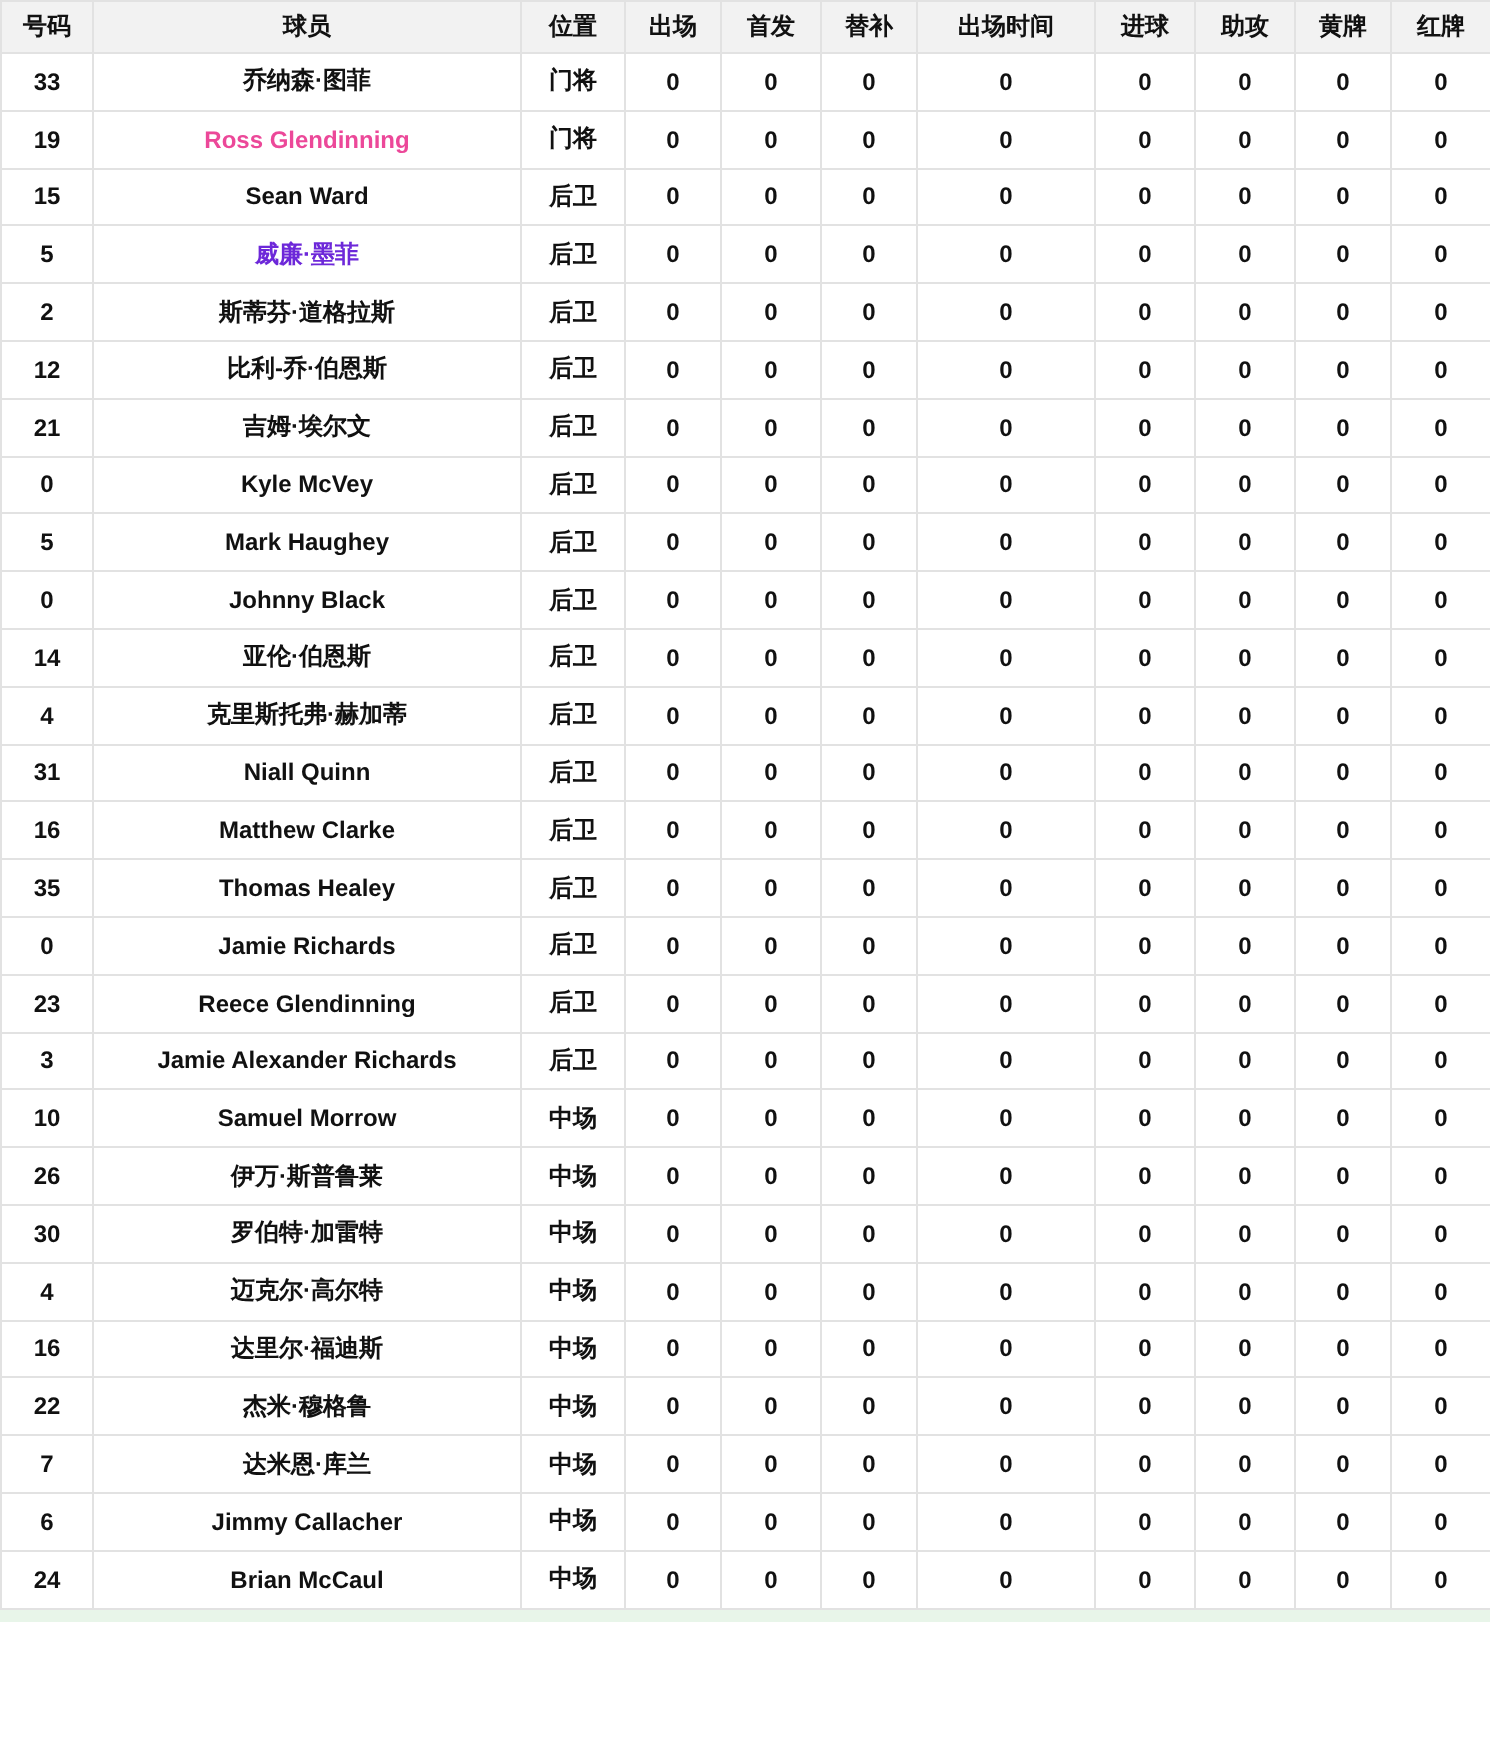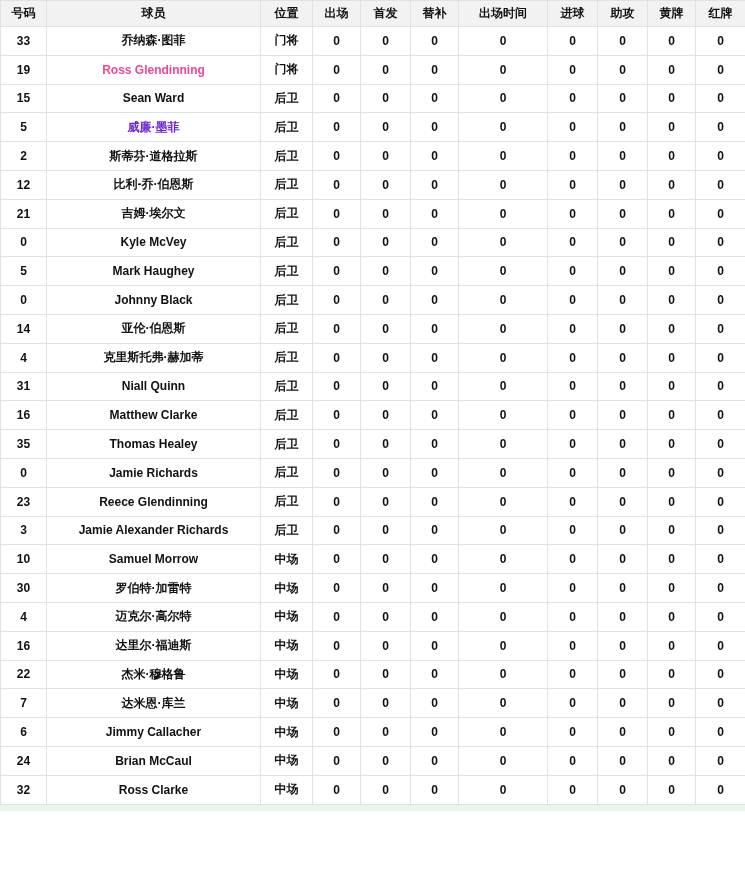--- a/index.html
+++ b/index.html
@@ -318,20 +318,33 @@
         <td style="background: rgb(255, 255, 255); border-color: rgb(226, 226, 226); color: rgb(17, 17, 17);">0</td>
         <td style="background: rgb(255, 255, 255); border-color: rgb(226, 226, 226); color: rgb(17, 17, 17);">0</td>
         <td style="background: rgb(255, 255, 255); border-color: rgb(226, 226, 226); color: rgb(17, 17, 17);">0</td>
         <td style="background: rgb(255, 255, 255); border-color: rgb(226, 226, 226); color: rgb(17, 17, 17);">0</td>
         <td style="background: rgb(255, 255, 255); border-color: rgb(226, 226, 226); color: rgb(17, 17, 17);">0</td>
         <td style="background: rgb(255, 255, 255); border-color: rgb(226, 226, 226); color: rgb(17, 17, 17);">0</td>
         <td style="background: rgb(255, 255, 255); border-color: rgb(226, 226, 226); color: rgb(17, 17, 17);">0</td>
         <td style="background: rgb(255, 255, 255); border-color: rgb(226, 226, 226); color: rgb(17, 17, 17);">0</td>
       </tr>
       <tr>
+        <td style="background: rgb(255, 255, 255); border-color: rgb(226, 226, 226); color: rgb(17, 17, 17);">26</td>
+        <td style="background: rgb(255, 255, 255); border-color: rgb(226, 226, 226); color: rgb(17, 17, 17);">伊万·斯普鲁莱</td>
+        <td style="background: rgb(255, 255, 255); border-color: rgb(226, 226, 226); color: rgb(17, 17, 17);">中场</td>
+        <td style="background: rgb(255, 255, 255); border-color: rgb(226, 226, 226); color: rgb(17, 17, 17);">0</td>
+        <td style="background: rgb(255, 255, 255); border-color: rgb(226, 226, 226); color: rgb(17, 17, 17);">0</td>
+        <td style="background: rgb(255, 255, 255); border-color: rgb(226, 226, 226); color: rgb(17, 17, 17);">0</td>
+        <td style="background: rgb(255, 255, 255); border-color: rgb(226, 226, 226); color: rgb(17, 17, 17);">0</td>
+        <td style="background: rgb(255, 255, 255); border-color: rgb(226, 226, 226); color: rgb(17, 17, 17);">0</td>
+        <td style="background: rgb(255, 255, 255); border-color: rgb(226, 226, 226); color: rgb(17, 17, 17);">0</td>
+        <td style="background: rgb(255, 255, 255); border-color: rgb(226, 226, 226); color: rgb(17, 17, 17);">0</td>
+        <td style="background: rgb(255, 255, 255); border-color: rgb(226, 226, 226); color: rgb(17, 17, 17);">0</td>
+      </tr>
+      <tr>
         <td style="background: rgb(255, 255, 255); border-color: rgb(226, 226, 226); color: rgb(17, 17, 17);">30</td>
         <td style="background: rgb(255, 255, 255); border-color: rgb(226, 226, 226); color: rgb(17, 17, 17);">罗伯特·加雷特</td>
         <td style="background: rgb(255, 255, 255); border-color: rgb(226, 226, 226); color: rgb(17, 17, 17);">中场</td>
         <td style="background: rgb(255, 255, 255); border-color: rgb(226, 226, 226); color: rgb(17, 17, 17);">0</td>
         <td style="background: rgb(255, 255, 255); border-color: rgb(226, 226, 226); color: rgb(17, 17, 17);">0</td>
         <td style="background: rgb(255, 255, 255); border-color: rgb(226, 226, 226); color: rgb(17, 17, 17);">0</td>
         <td style="background: rgb(255, 255, 255); border-color: rgb(226, 226, 226); color: rgb(17, 17, 17);">0</td>
         <td style="background: rgb(255, 255, 255); border-color: rgb(226, 226, 226); color: rgb(17, 17, 17);">0</td>
         <td style="background: rgb(255, 255, 255); border-color: rgb(226, 226, 226); color: rgb(17, 17, 17);">0</td>
         <td style="background: rgb(255, 255, 255); border-color: rgb(226, 226, 226); color: rgb(17, 17, 17);">0</td>
@@ -398,33 +411,20 @@
         <td style="background: rgb(255, 255, 255); border-color: rgb(226, 226, 226); color: rgb(17, 17, 17);">0</td>
         <td style="background: rgb(255, 255, 255); border-color: rgb(226, 226, 226); color: rgb(17, 17, 17);">0</td>
         <td style="background: rgb(255, 255, 255); border-color: rgb(226, 226, 226); color: rgb(17, 17, 17);">0</td>
         <td style="background: rgb(255, 255, 255); border-color: rgb(226, 226, 226); color: rgb(17, 17, 17);">0</td>
         <td style="background: rgb(255, 255, 255); border-color: rgb(226, 226, 226); color: rgb(17, 17, 17);">0</td>
         <td style="background: rgb(255, 255, 255); border-color: rgb(226, 226, 226); color: rgb(17, 17, 17);">0</td>
       </tr>
       <tr>
         <td style="background: rgb(255, 255, 255); border-color: rgb(226, 226, 226); color: rgb(17, 17, 17);">24</td>
         <td style="background: rgb(255, 255, 255); border-color: rgb(226, 226, 226); color: rgb(17, 17, 17);">Brian McCaul</td>
-        <td style="background: rgb(255, 255, 255); border-color: rgb(226, 226, 226); color: rgb(17, 17, 17);">中场</td>
-        <td style="background: rgb(255, 255, 255); border-color: rgb(226, 226, 226); color: rgb(17, 17, 17);">0</td>
-        <td style="background: rgb(255, 255, 255); border-color: rgb(226, 226, 226); color: rgb(17, 17, 17);">0</td>
-        <td style="background: rgb(255, 255, 255); border-color: rgb(226, 226, 226); color: rgb(17, 17, 17);">0</td>
-        <td style="background: rgb(255, 255, 255); border-color: rgb(226, 226, 226); color: rgb(17, 17, 17);">0</td>
-        <td style="background: rgb(255, 255, 255); border-color: rgb(226, 226, 226); color: rgb(17, 17, 17);">0</td>
-        <td style="background: rgb(255, 255, 255); border-color: rgb(226, 226, 226); color: rgb(17, 17, 17);">0</td>
-        <td style="background: rgb(255, 255, 255); border-color: rgb(226, 226, 226); color: rgb(17, 17, 17);">0</td>
-        <td style="background: rgb(255, 255, 255); border-color: rgb(226, 226, 226); color: rgb(17, 17, 17);">0</td>
-      </tr>
-      <tr>
-        <td style="background: rgb(255, 255, 255); border-color: rgb(226, 226, 226); color: rgb(17, 17, 17);">32</td>
-        <td style="background: rgb(255, 255, 255); border-color: rgb(226, 226, 226); color: rgb(17, 17, 17);">Ross Clarke</td>
         <td style="background: rgb(255, 255, 255); border-color: rgb(226, 226, 226); color: rgb(17, 17, 17);">中场</td>
         <td style="background: rgb(255, 255, 255); border-color: rgb(226, 226, 226); color: rgb(17, 17, 17);">0</td>
         <td style="background: rgb(255, 255, 255); border-color: rgb(226, 226, 226); color: rgb(17, 17, 17);">0</td>
         <td style="background: rgb(255, 255, 255); border-color: rgb(226, 226, 226); color: rgb(17, 17, 17);">0</td>
         <td style="background: rgb(255, 255, 255); border-color: rgb(226, 226, 226); color: rgb(17, 17, 17);">0</td>
         <td style="background: rgb(255, 255, 255); border-color: rgb(226, 226, 226); color: rgb(17, 17, 17);">0</td>
         <td style="background: rgb(255, 255, 255); border-color: rgb(226, 226, 226); color: rgb(17, 17, 17);">0</td>
         <td style="background: rgb(255, 255, 255); border-color: rgb(226, 226, 226); color: rgb(17, 17, 17);">0</td>
         <td style="background: rgb(255, 255, 255); border-color: rgb(226, 226, 226); color: rgb(17, 17, 17);">0</td>
       </tr>

